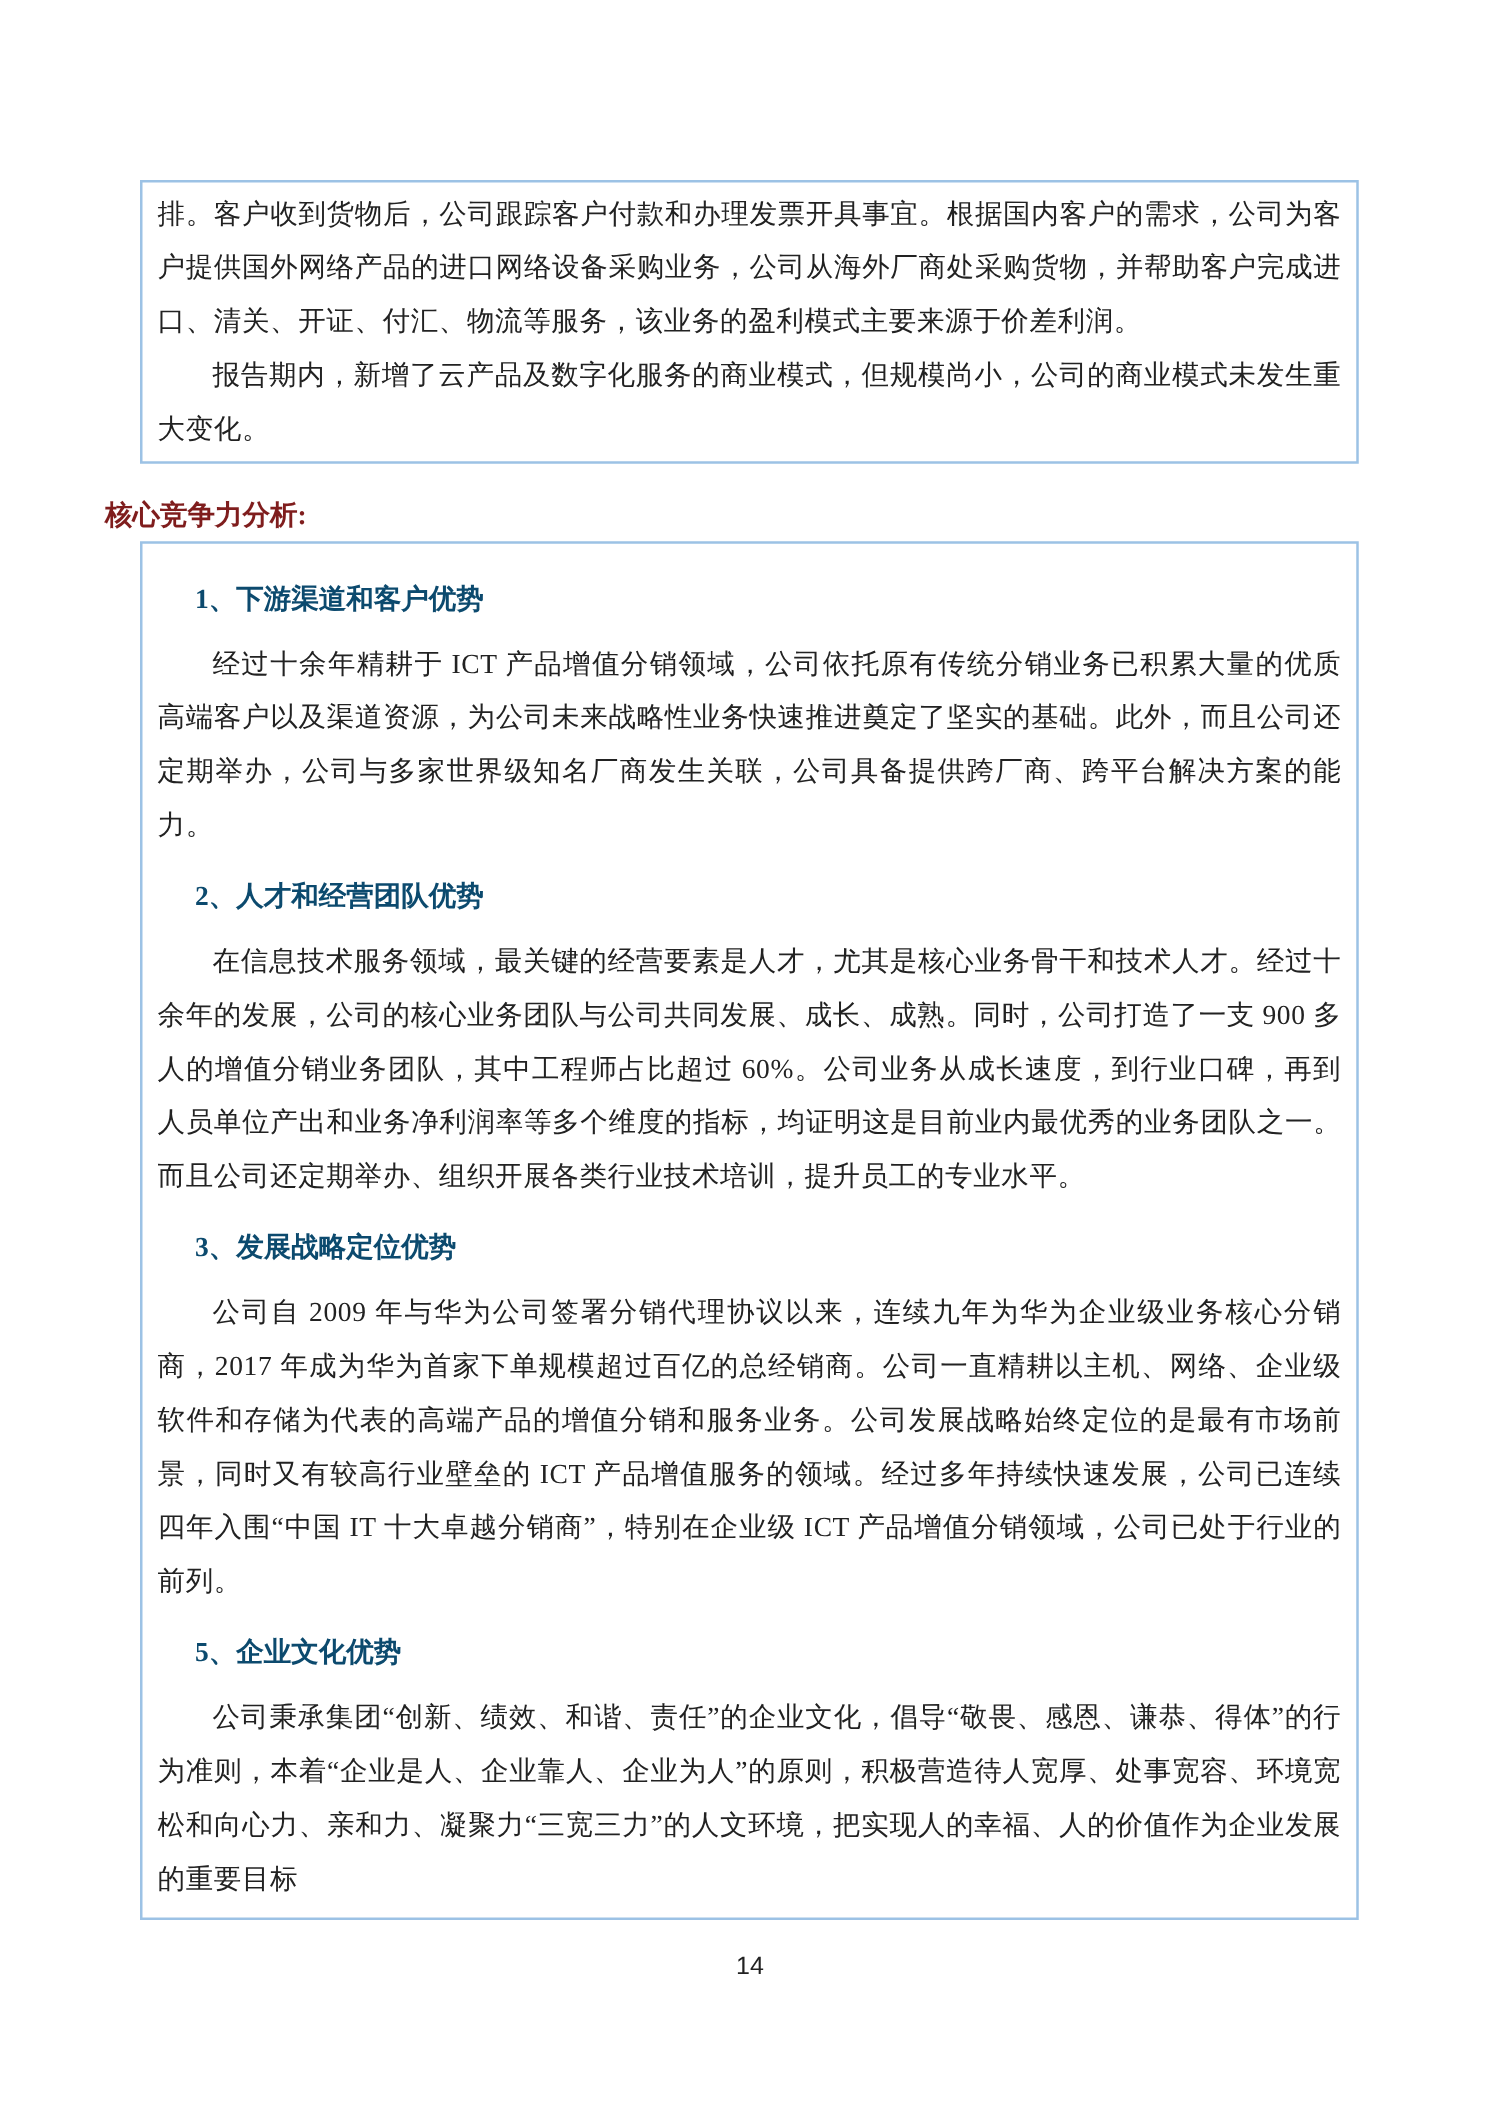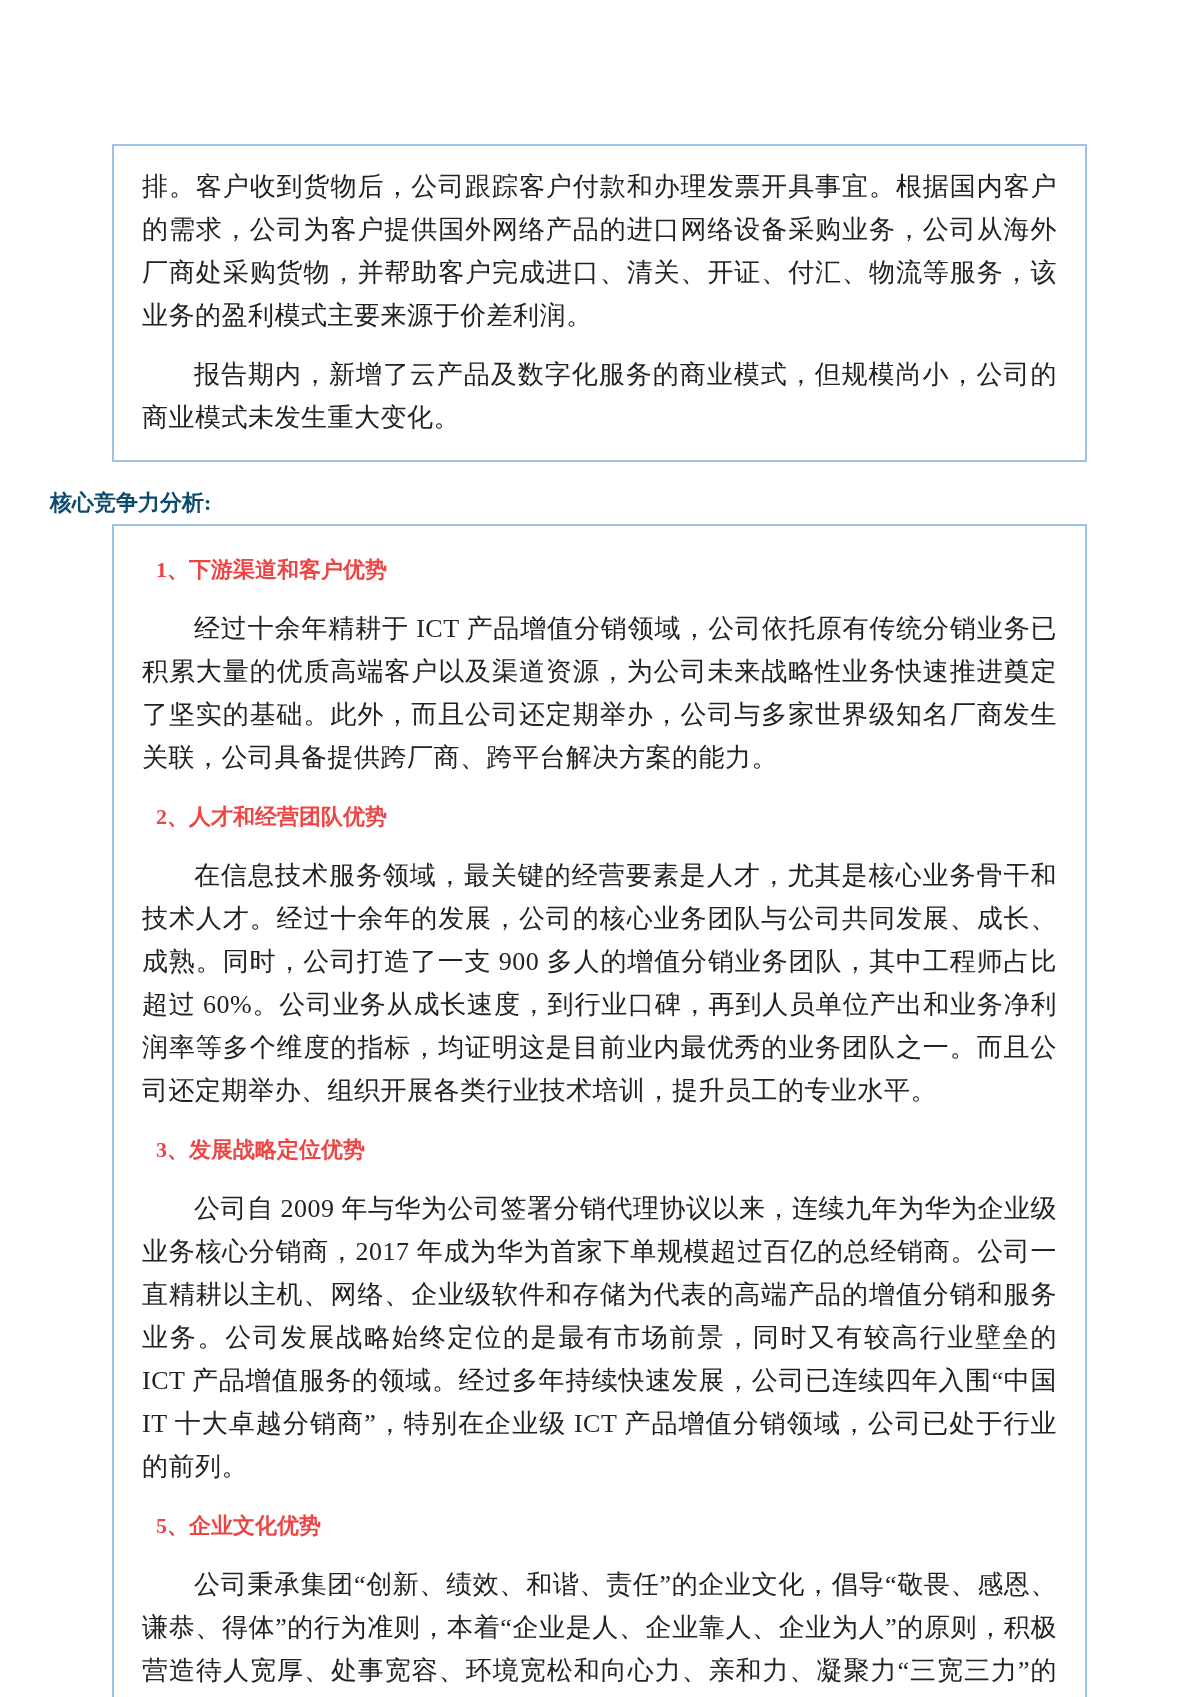--- a/index.html
+++ b/index.html
@@ -24,44 +24,44 @@
     background: #ffffff;
   }
   .box1 {
     margin-top: 144px;
     padding: 3px 12px 5px 12px;
   }
   .box2 {
     padding: 8px 12px 10px 12px;
   }
   p.para {
-    margin: 16px;
-    font-size: 26px;
+    margin: 0;
+    font-size: 22px;
     line-height: 43px;
     text-align: justify;
     text-justify: inter-ideograph;
     letter-spacing: 0.5px;
   }
   p.indent {
     text-indent: 2em;
   }
   .main-heading {
-    margin: 26px 0 6px 50px;
+    margin: 26px 0 6px 84px;
     font-size: 22px;
     line-height: 30px;
     font-weight: bold;
-    color: #0c4a6e;
+    color: #7f1d1d;
   }
   h3.sec-title {
     margin: 14px 0 9px 0;
     padding-left: 30px;
     font-size: 22px;
     line-height: 43px;
     font-weight: bold;
-    color: #ef4444;
+    color: #0c4a6e;
   }
   .page-number {
     margin-top: 26px;
     text-align: center;
     font-size: 20px;
     color: #222222;
     font-family: "Liberation Sans", sans-serif;
   }
 </style>
 </head>

